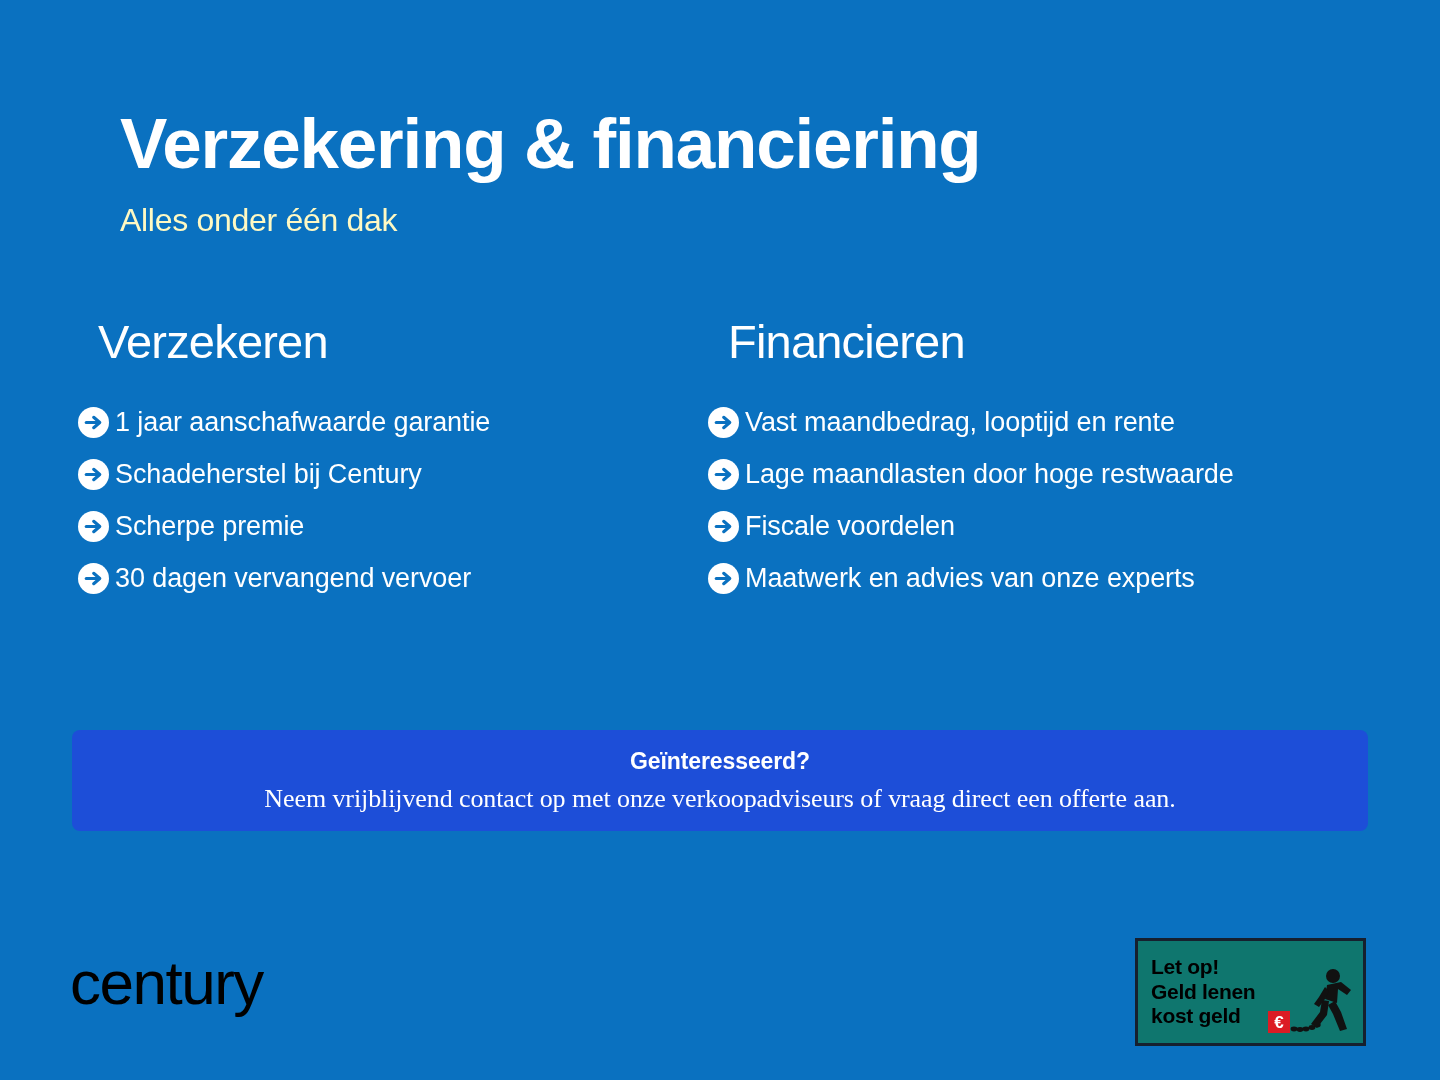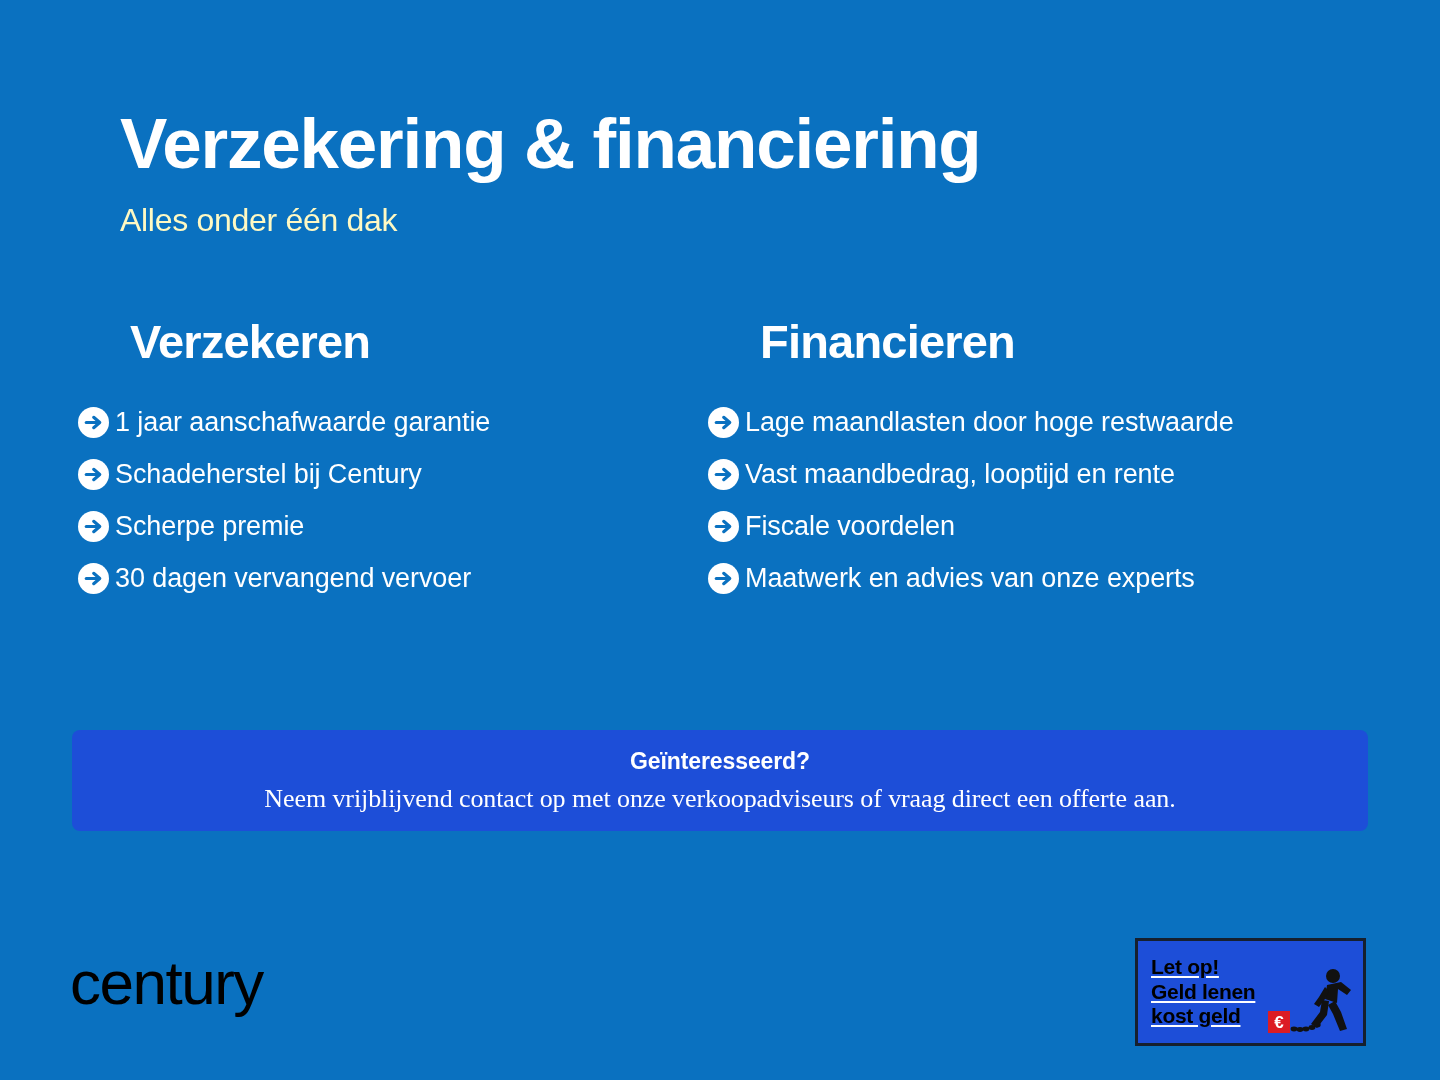--- a/index.html
+++ b/index.html
@@ -39,24 +39,24 @@
     position:absolute;
     left:0; top:318px;
     width:1440px;
   }
   .column { position:absolute; top:0; }
   .column.left  { left:78px;  width:620px; }
   .column.right { left:708px; width:700px; }
 
   .col-heading {
     font-size:47px;
-    font-weight:bold;
+    font-weight:normal;
     letter-spacing:-0.8px;
     line-height:1.0;
-    margin-left:52px;
+    margin-left:20px;
     margin-bottom:31px;
     white-space:nowrap;
   }
 
   .bullet-list { list-style:none; }
   .bullet-item {
     display:flex;
     align-items:center;
     height:52px;
   }
@@ -112,25 +112,24 @@
     letter-spacing:-1.5px;
     line-height:1.0;
     color:#000000;
   }
 
   
   #warning-box {
     position:absolute;
     left:1135px; top:938px;
     width:231px; height:108px;
-    background:#1d4ed8;
+    background:#0f766e;
     border:3px solid #16202e;
     display:flex;
     align-items:center;
-    text-decoration:underline;
   }
   #warning-text {
     font-size:21px;
     font-weight:bold;
     line-height:1.16;
     color:#000000;
     padding-left:13px;
     white-space:pre;
     letter-spacing:-0.3px;
   }
@@ -190,29 +189,29 @@
 
   <div class="column right">
     <div class="col-heading">Financieren</div>
     <ul class="bullet-list">
       <li class="bullet-item">
         <svg class="arrow-icon" viewBox="0 0 32 32">
           <circle cx="16" cy="16" r="16" fill="#ffffff"></circle>
           <path d="M8.5 16 H20.5" stroke="#0A71C0" stroke-width="3.2" stroke-linecap="round"></path>
           <path d="M16.2 10.6 L22.5 16 L16.2 21.4" fill="none" stroke="#0A71C0" stroke-width="3.2" stroke-linecap="round" stroke-linejoin="round"></path>
         </svg>
+        <span class="bullet-text">Vast maandbedrag, looptijd en rente</span>
+      </li>
+      <li class="bullet-item">
+        <svg class="arrow-icon" viewBox="0 0 32 32">
+          <circle cx="16" cy="16" r="16" fill="#ffffff"></circle>
+          <path d="M8.5 16 H20.5" stroke="#0A71C0" stroke-width="3.2" stroke-linecap="round"></path>
+          <path d="M16.2 10.6 L22.5 16 L16.2 21.4" fill="none" stroke="#0A71C0" stroke-width="3.2" stroke-linecap="round" stroke-linejoin="round"></path>
+        </svg>
         <span class="bullet-text">Lage maandlasten door hoge restwaarde</span>
-      </li>
-      <li class="bullet-item">
-        <svg class="arrow-icon" viewBox="0 0 32 32">
-          <circle cx="16" cy="16" r="16" fill="#ffffff"></circle>
-          <path d="M8.5 16 H20.5" stroke="#0A71C0" stroke-width="3.2" stroke-linecap="round"></path>
-          <path d="M16.2 10.6 L22.5 16 L16.2 21.4" fill="none" stroke="#0A71C0" stroke-width="3.2" stroke-linecap="round" stroke-linejoin="round"></path>
-        </svg>
-        <span class="bullet-text">Vast maandbedrag, looptijd en rente</span>
       </li>
       <li class="bullet-item">
         <svg class="arrow-icon" viewBox="0 0 32 32">
           <circle cx="16" cy="16" r="16" fill="#ffffff"></circle>
           <path d="M8.5 16 H20.5" stroke="#0A71C0" stroke-width="3.2" stroke-linecap="round"></path>
           <path d="M16.2 10.6 L22.5 16 L16.2 21.4" fill="none" stroke="#0A71C0" stroke-width="3.2" stroke-linecap="round" stroke-linejoin="round"></path>
         </svg>
         <span class="bullet-text">Fiscale voordelen</span>
       </li>
       <li class="bullet-item">

